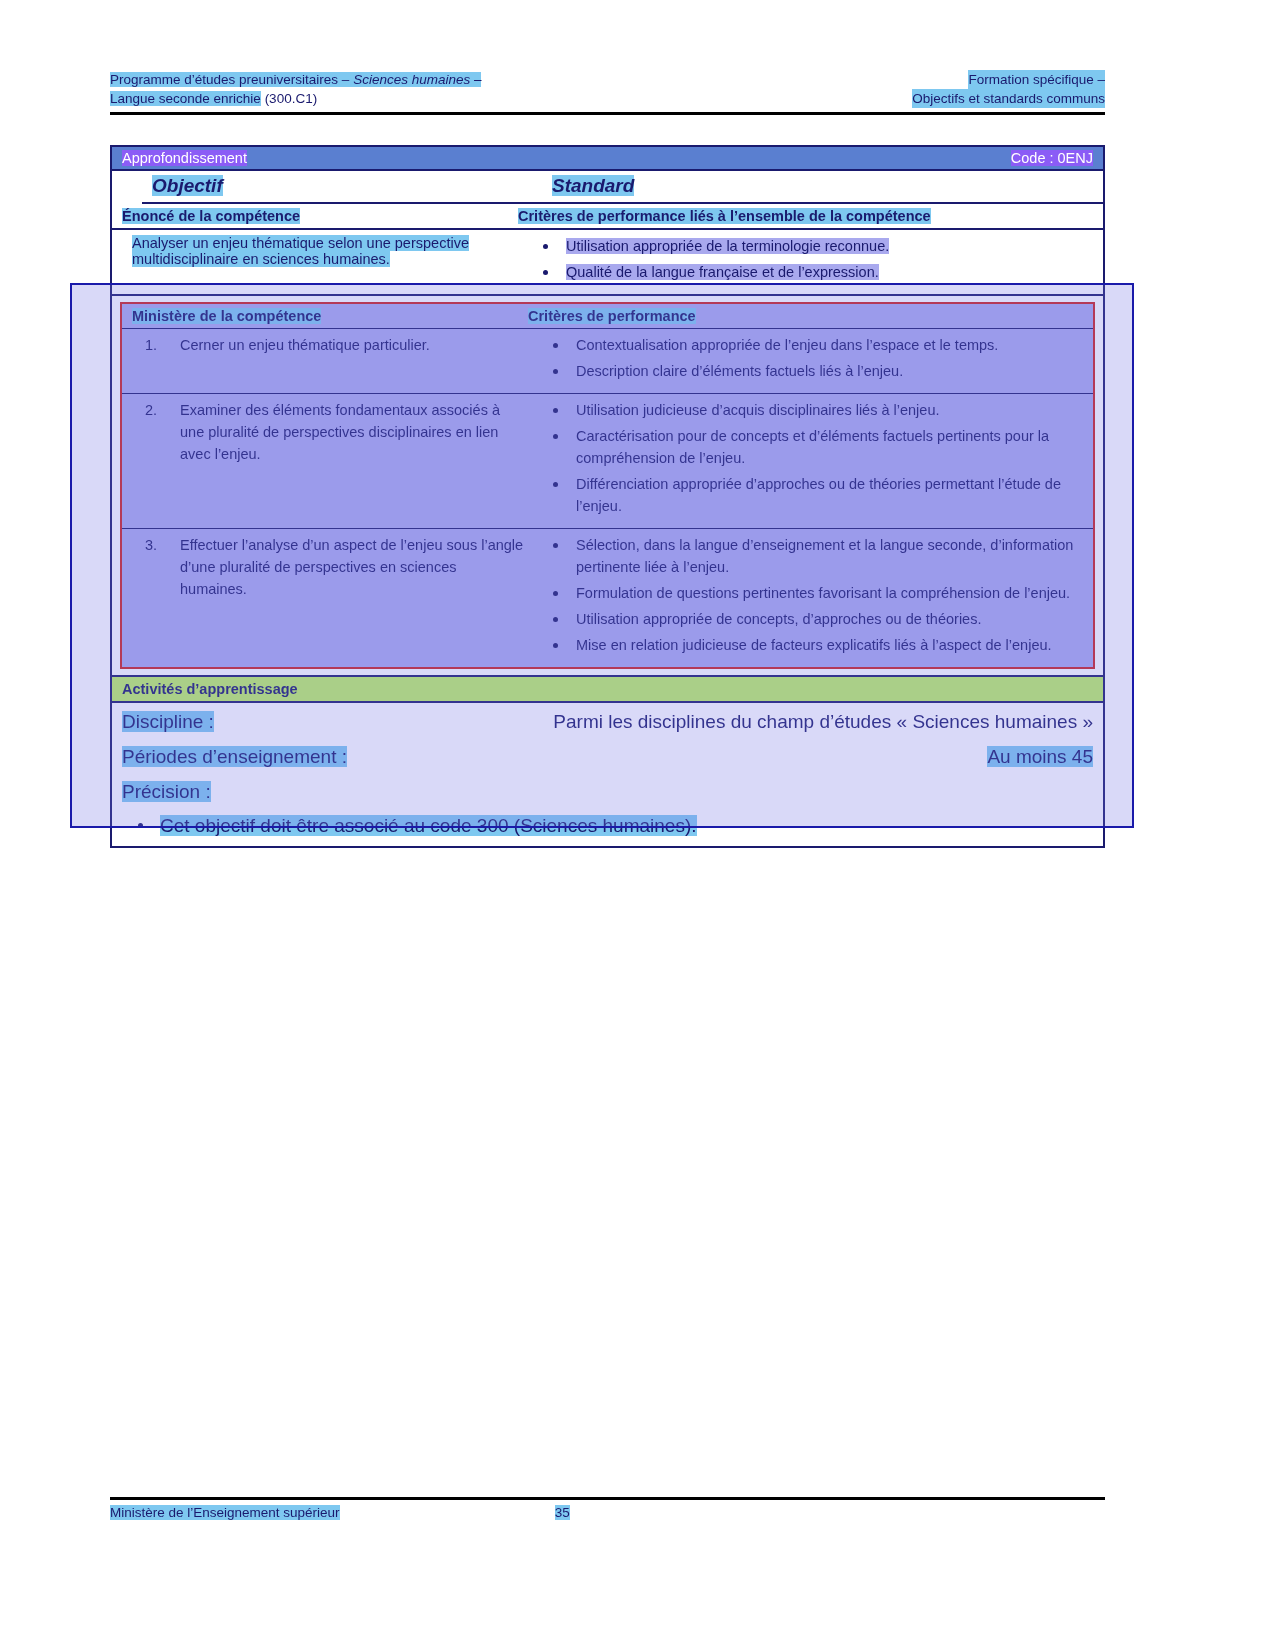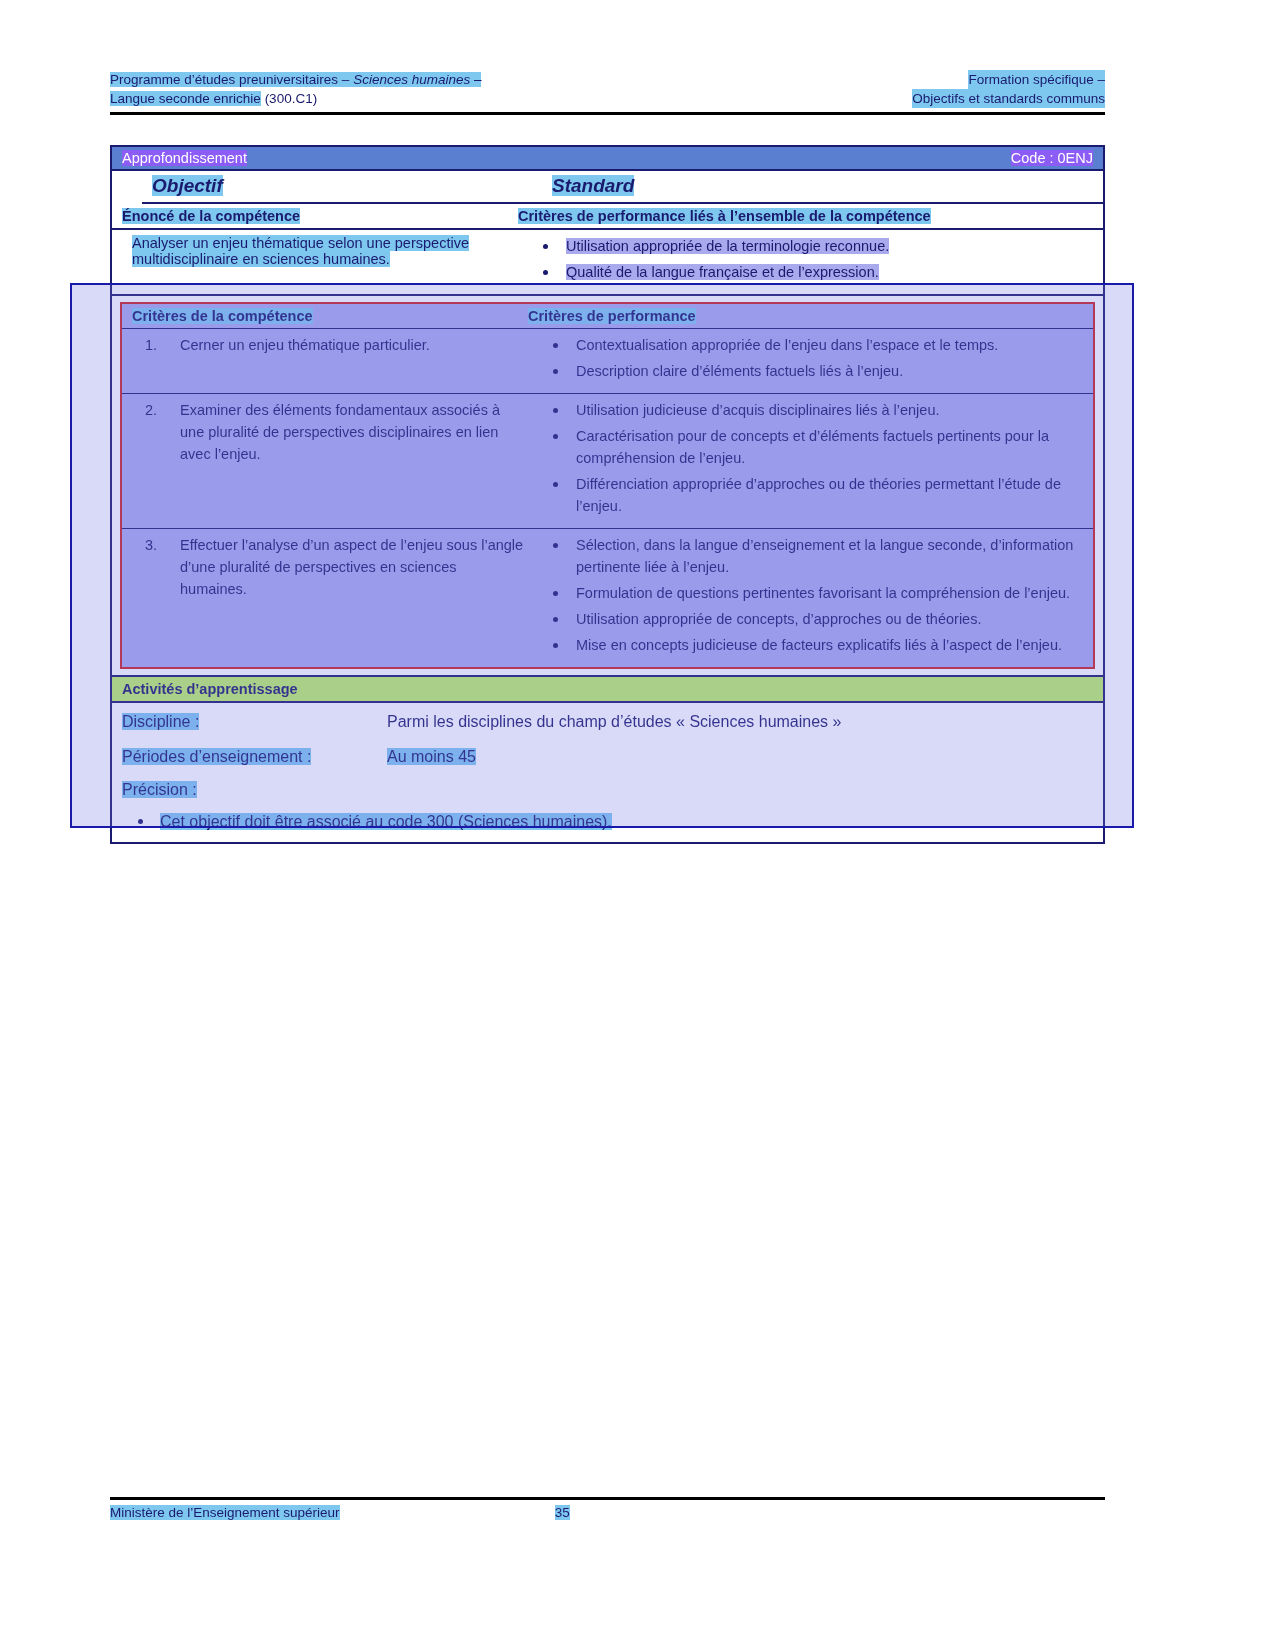--- a/index.html
+++ b/index.html
@@ -165,29 +165,29 @@
   
   .act-band {
     background: #bef264;
     font-size: 14.5px;
     font-weight: bold;
     padding: 4px 10px;
     border-bottom: 2px solid #1a1a6e;
   }
   .act-body {
     padding: 8px 10px 10px 10px;
-    font-size: 16px;
+    font-size: 19px;
   }
   .act-line {
     display: flex;
     margin-bottom: 14px;
     line-height: 21px;
   }
   .act-line .k { width: 265px; }
-  .act-line .v { flex: 1; }
+  .act-line .v { flex: 1; text-align: right; }
   .hl2 { background: #7ec8f0; }
   .act-prec { margin-bottom: 12px; }
   .act-bullet {
     position: relative;
     padding-left: 38px;
     line-height: 21px;
   }
   .act-bullet:before {
     content: "";
     position: absolute;
@@ -260,21 +260,21 @@
           <li><span class="txt sel">Utilisation appropriée de la terminologie reconnue.</span></li>
           <li><span class="txt sel">Qualité de la langue française et de l’expression.</span></li>
         </ul>
       </div>
     </div>
 
     <div class="inner-wrap">
       <div class="inner-box">
 
         <div class="rowhdr">
-          <div class="c1"><span class="sel">Critères de la compétence</span></div>
+          <div class="c1"><span class="sel">Ministère de la compétence</span></div>
           <div class="c2"><span class="sel">Critères de performance</span></div>
         </div>
 
         <div class="row2">
           <div class="c1">
             <ul class="num-list">
               <li><span class="n">1.</span><span class="txt">Cerner un enjeu thématique particulier.</span></li>
             </ul>
           </div>
           <div class="c2">
@@ -304,21 +304,21 @@
           <div class="c1">
             <ul class="num-list">
               <li><span class="n">3.</span><span class="txt">Effectuer l’analyse d’un aspect de l’enjeu sous l’angle d’une pluralité de perspectives en sciences humaines.</span></li>
             </ul>
           </div>
           <div class="c2">
             <ul class="bullet-list">
               <li><span class="txt">Sélection, dans la langue d’enseignement et la langue seconde, d’information pertinente liée à l’enjeu.</span></li>
               <li><span class="txt">Formulation de questions pertinentes favorisant la compréhension de l’enjeu.</span></li>
               <li><span class="txt">Utilisation appropriée de concepts, d’approches ou de théories.</span></li>
-              <li><span class="txt">Mise en concepts judicieuse de facteurs explicatifs liés à l’aspect de l’enjeu.</span></li>
+              <li><span class="txt">Mise en relation judicieuse de facteurs explicatifs liés à l’aspect de l’enjeu.</span></li>
             </ul>
           </div>
         </div>
 
       </div>
     </div>
 
     <div class="act-band">
       <span>Activités d’apprentissage</span>
     </div>

